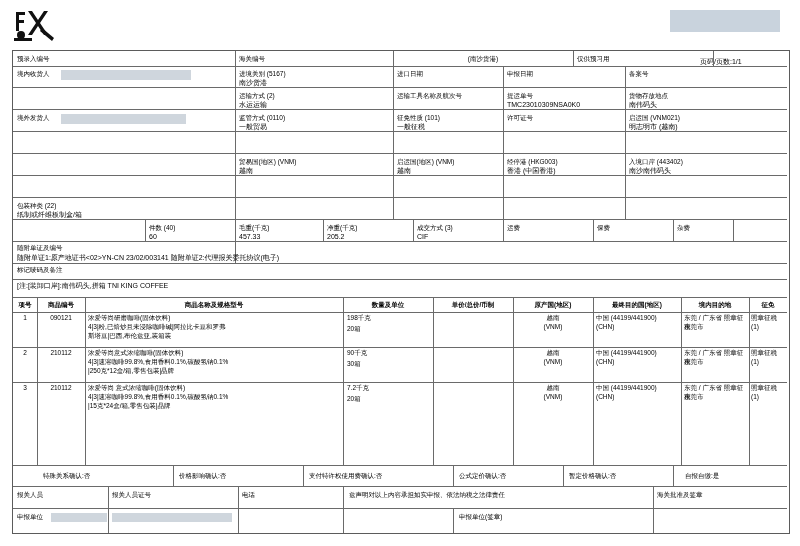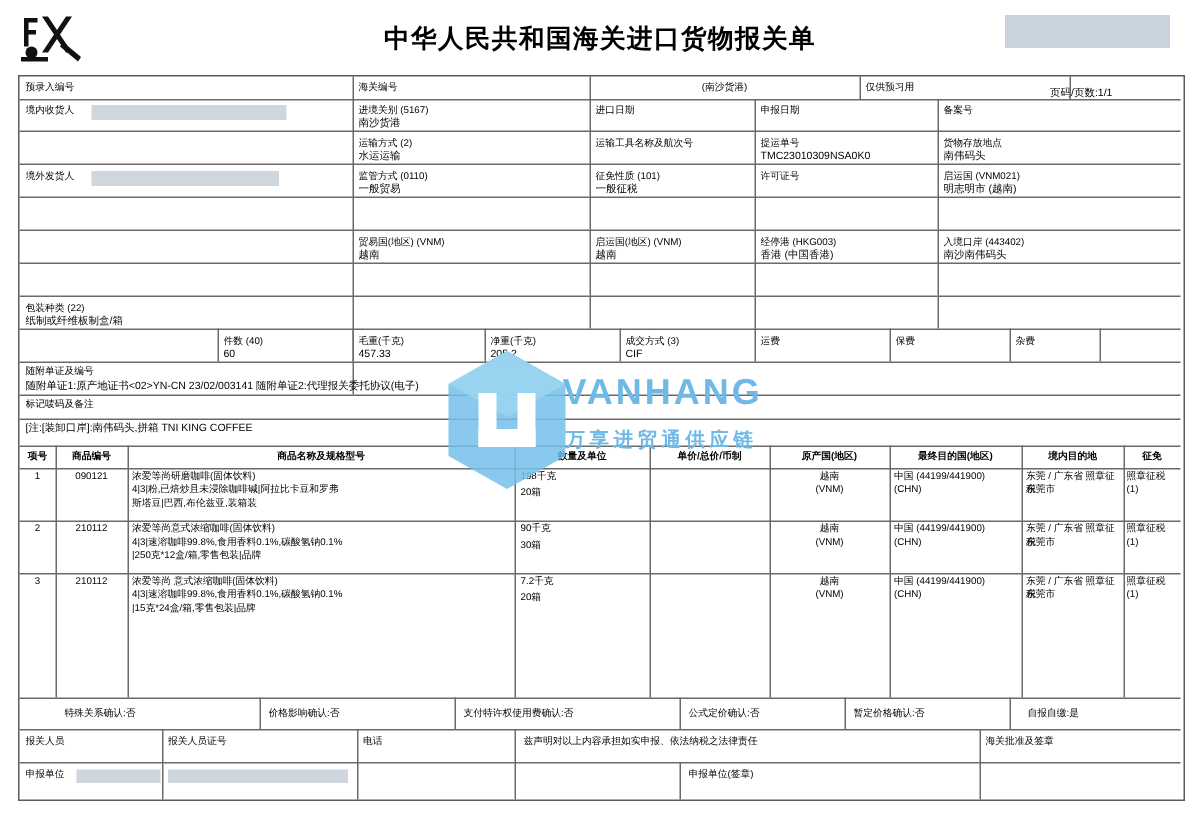--- a/index.html
+++ b/index.html
@@ -73,21 +73,20 @@
       <g fill="#111">
         <path d="M4 4 L13 4 L13 7 L7 7 L7 12 L12 12 L12 15 L7 15 L7 23 L4 23 Z"></path>
         <path d="M16 3 L20 3 L26 12 L32 3 L36 3 L28 15 L36 27 L32 27 L26 18 L20 27 L16 27 L24 15 Z"></path>
         <circle cx="9" cy="27" r="4"></circle>
         <path d="M30 20 L42 30 L40 33 L28 23 Z"></path>
         <path d="M2 30 L20 30 L20 33 L2 33 Z"></path>
       </g>
     </svg>
   </div>
 
-  <div class="title">中华人民共和国海关进口货物报关单</div>
   <div class="topredact"></div>
 
   <div class="cell" style="left:700px;top:57px;width:86px;">页码/页数:1/1</div>
 
   <div class="frame">
 
     <div class="h" style="left:0;top:15px;width:774px;"></div>
     <div class="h" style="left:0;top:36px;width:774px;"></div>
     <div class="h" style="left:0;top:58px;width:774px;"></div>
     <div class="h" style="left:0;top:80px;width:774px;"></div>
@@ -302,27 +301,14 @@
     <div class="cell lbl" style="left:336px;top:439px;width:300px;">兹声明对以上内容承担如实申报、依法纳税之法律责任</div>
     <div class="cell lbl" style="left:644px;top:439px;width:128px;">海关批准及签章</div>
 
     <div class="cell lbl" style="left:4px;top:461px;width:90px;">申报单位</div>
     <div class="redact" style="position:absolute;left:38px;top:462px;width:56px;height:9px;"></div>
     <div class="redact" style="position:absolute;left:99px;top:462px;width:120px;height:9px;"></div>
     <div class="cell lbl" style="left:446px;top:461px;width:190px;">申报单位(签章)</div>
 
   </div>
 
-  <div class="wm">
-    <div class="hex">
-      <svg width="86" height="96" viewBox="0 0 86 96">
-        <polygon points="43,2 82,24 82,72 43,94 4,72 4,24" fill="#74c0ea" opacity="0.85"></polygon>
-        <polygon points="43,2 82,24 43,46 4,24" fill="#9ad4f0" opacity="0.9"></polygon>
-        <rect x="24" y="30" width="12" height="36" fill="#ffffff"></rect>
-        <rect x="50" y="30" width="12" height="36" fill="#ffffff"></rect>
-        <rect x="24" y="54" width="38" height="12" fill="#ffffff"></rect>
-      </svg>
-    </div>
-    <div class="wmtext">VANHANG</div>
-    <div class="wmsub">万享进贸通供应链</div>
-  </div>
 
 </div>
 
 </body></html>

